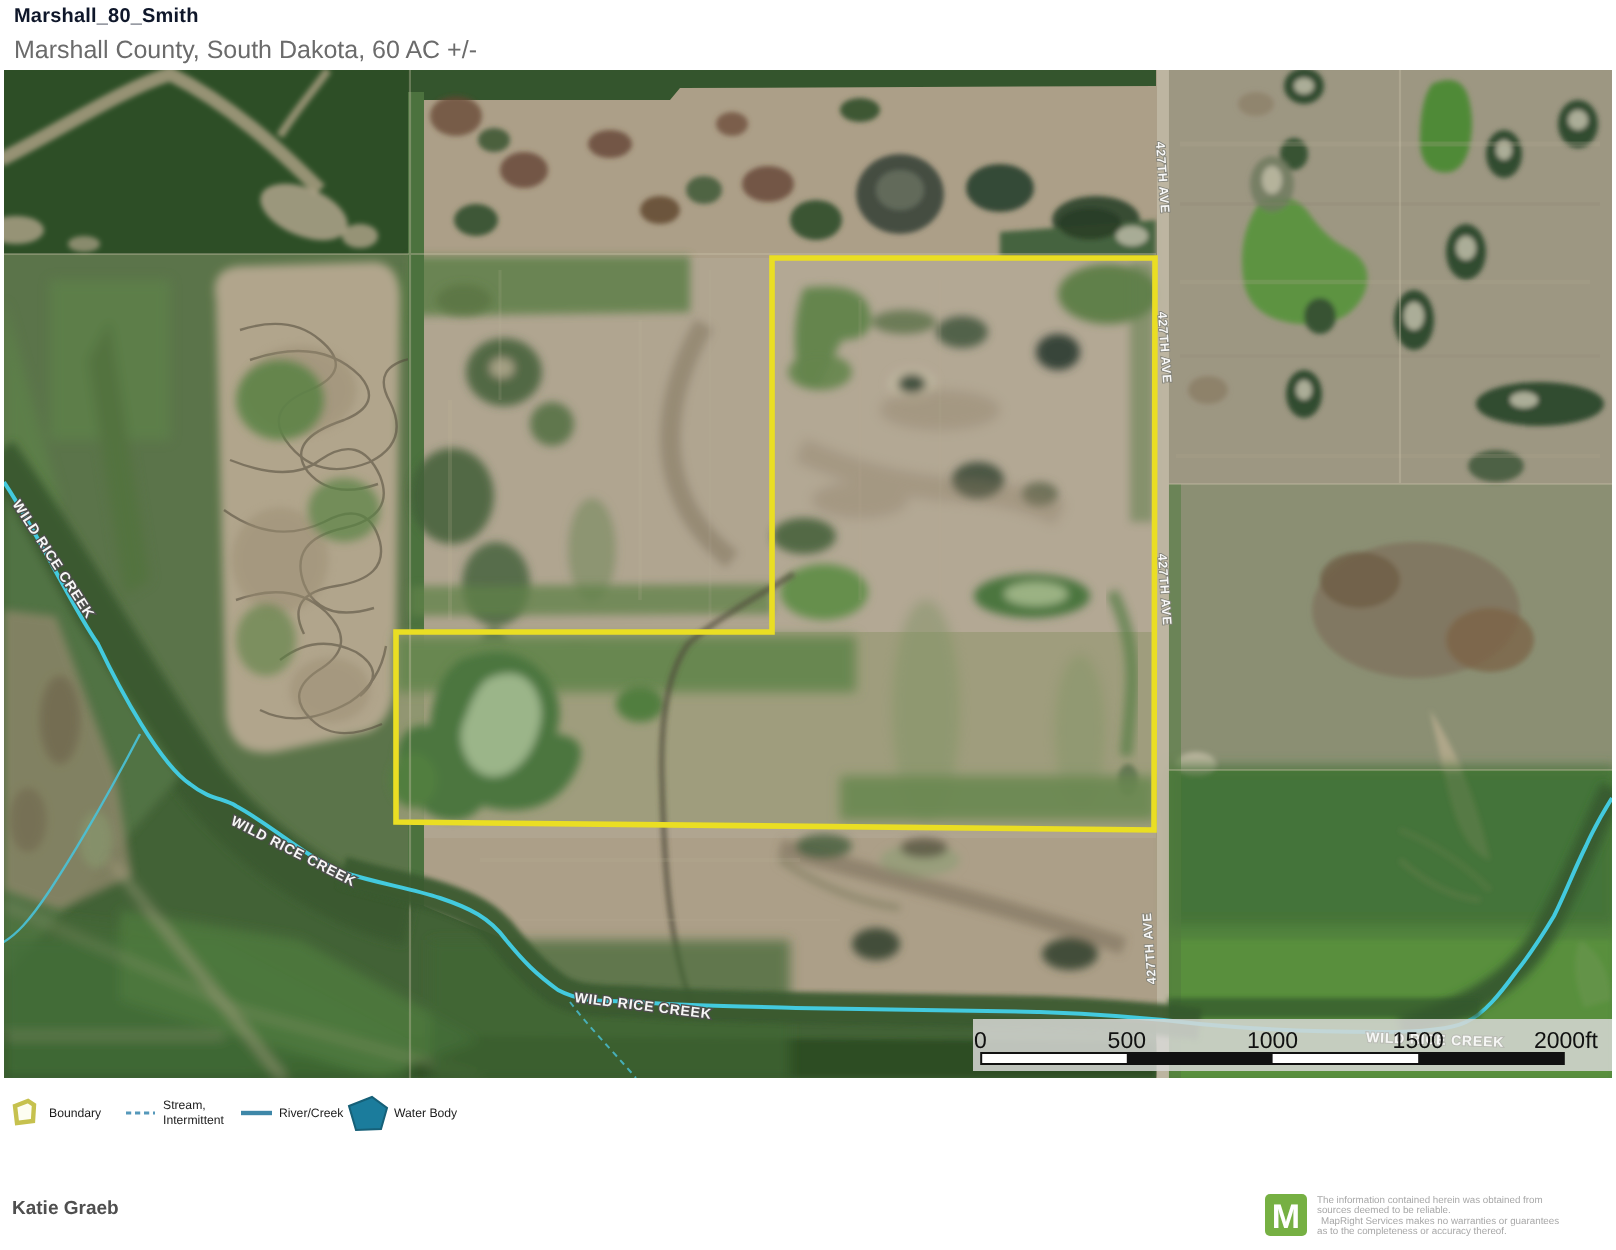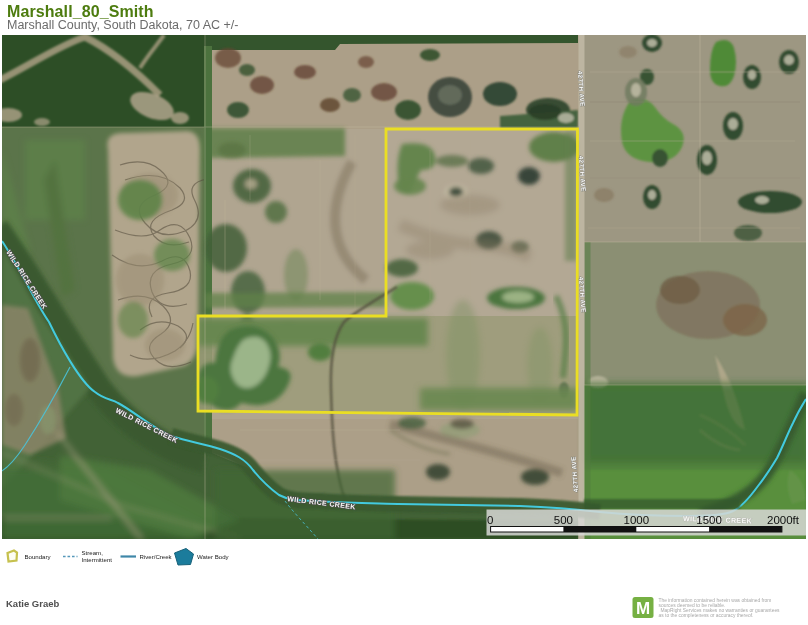--- a/index.html
+++ b/index.html
@@ -1,21 +1,21 @@
 <!DOCTYPE html>
 <html><head><meta charset="utf-8">
 <style>
 html,body{margin:0;padding:0;width:808px;height:625px;background:#fff;font-family:"Liberation Sans",sans-serif;overflow:hidden}
 .abs{position:absolute}
 </style></head>
 <body>
 
-<div class="abs" style="left:7px;top:3px;font-size:16px;font-weight:bold;color:#4d7c0f;letter-spacing:0.1px">Marshall_80_Smith</div>
-
-<div class="abs" style="left:7px;top:18px;font-size:12.5px;color:#6b6b6b">Marshall County, South Dakota, 70 AC +/-</div>
+<div class="abs" style="left:7px;top:3px;font-size:10px;font-weight:bold;color:#0f172a;letter-spacing:0.1px">Marshall_80_Smith</div>
+
+<div class="abs" style="left:7px;top:18px;font-size:12.5px;color:#6b6b6b">Marshall County, South Dakota, 60 AC +/-</div>
 
 <svg class="abs" style="left:2px;top:35px" width="804" height="504" viewBox="2 35 804 504" xmlns="http://www.w3.org/2000/svg">
 <defs>
 <filter id="b2" x="-30%" y="-30%" width="160%" height="160%">
         <feGaussianBlur stdDeviation="2"></feGaussianBlur>
       </filter>
 <filter id="b3" x="-30%" y="-30%" width="160%" height="160%">
         <feGaussianBlur stdDeviation="3"></feGaussianBlur>
       </filter>
 <filter id="b1" x="-30%" y="-30%" width="160%" height="160%">

